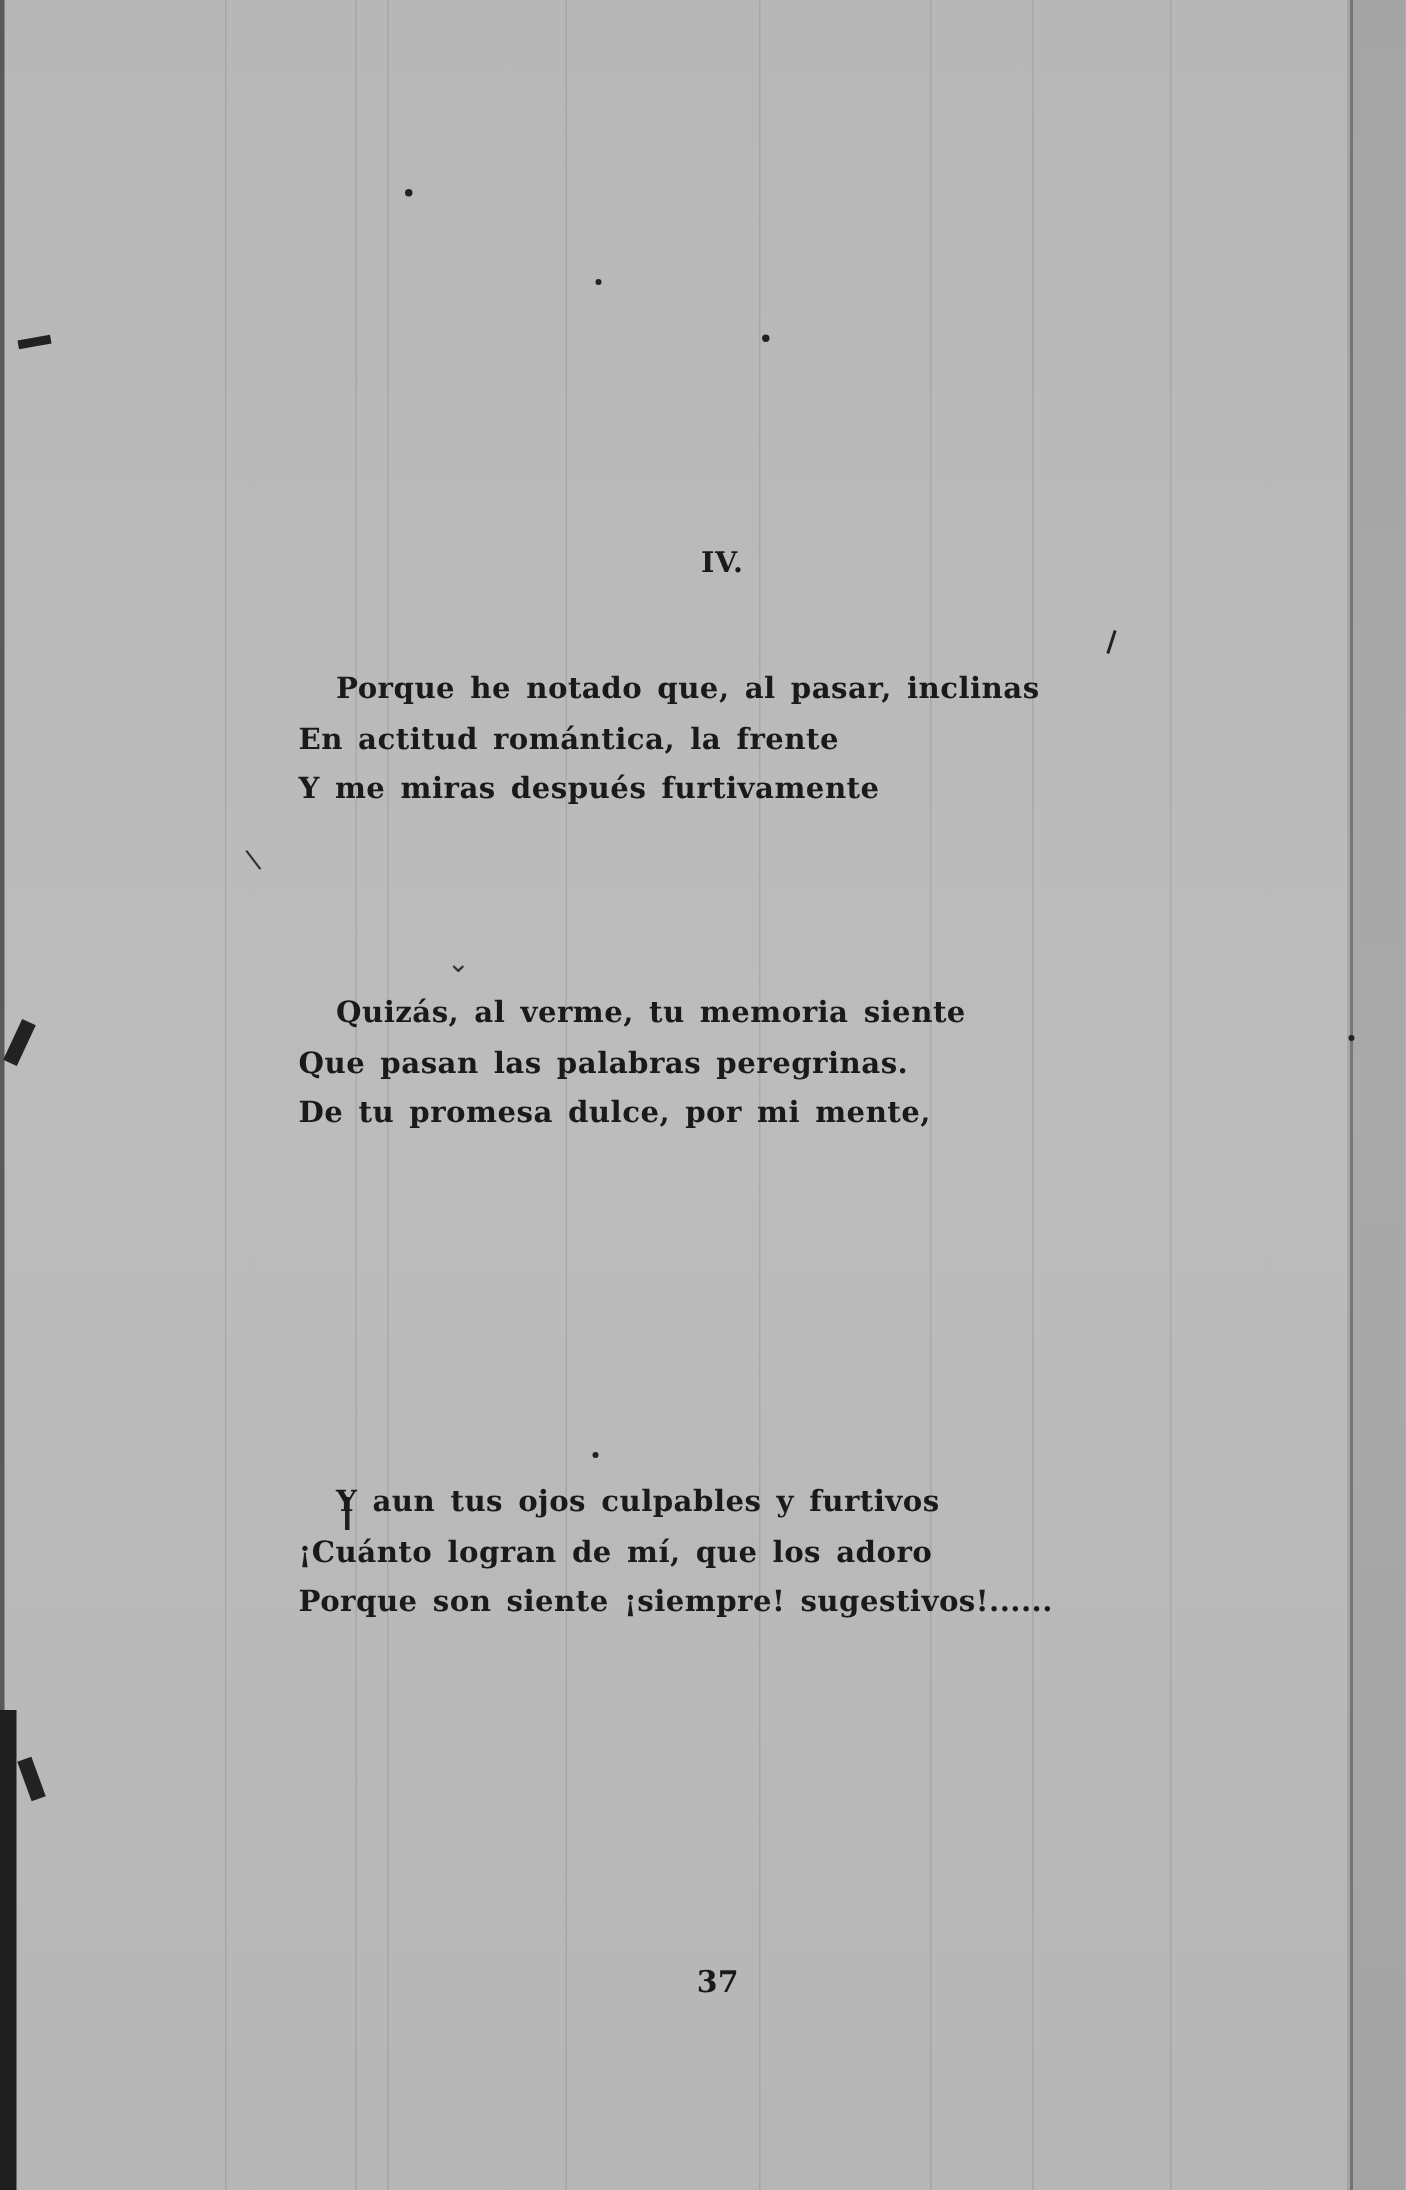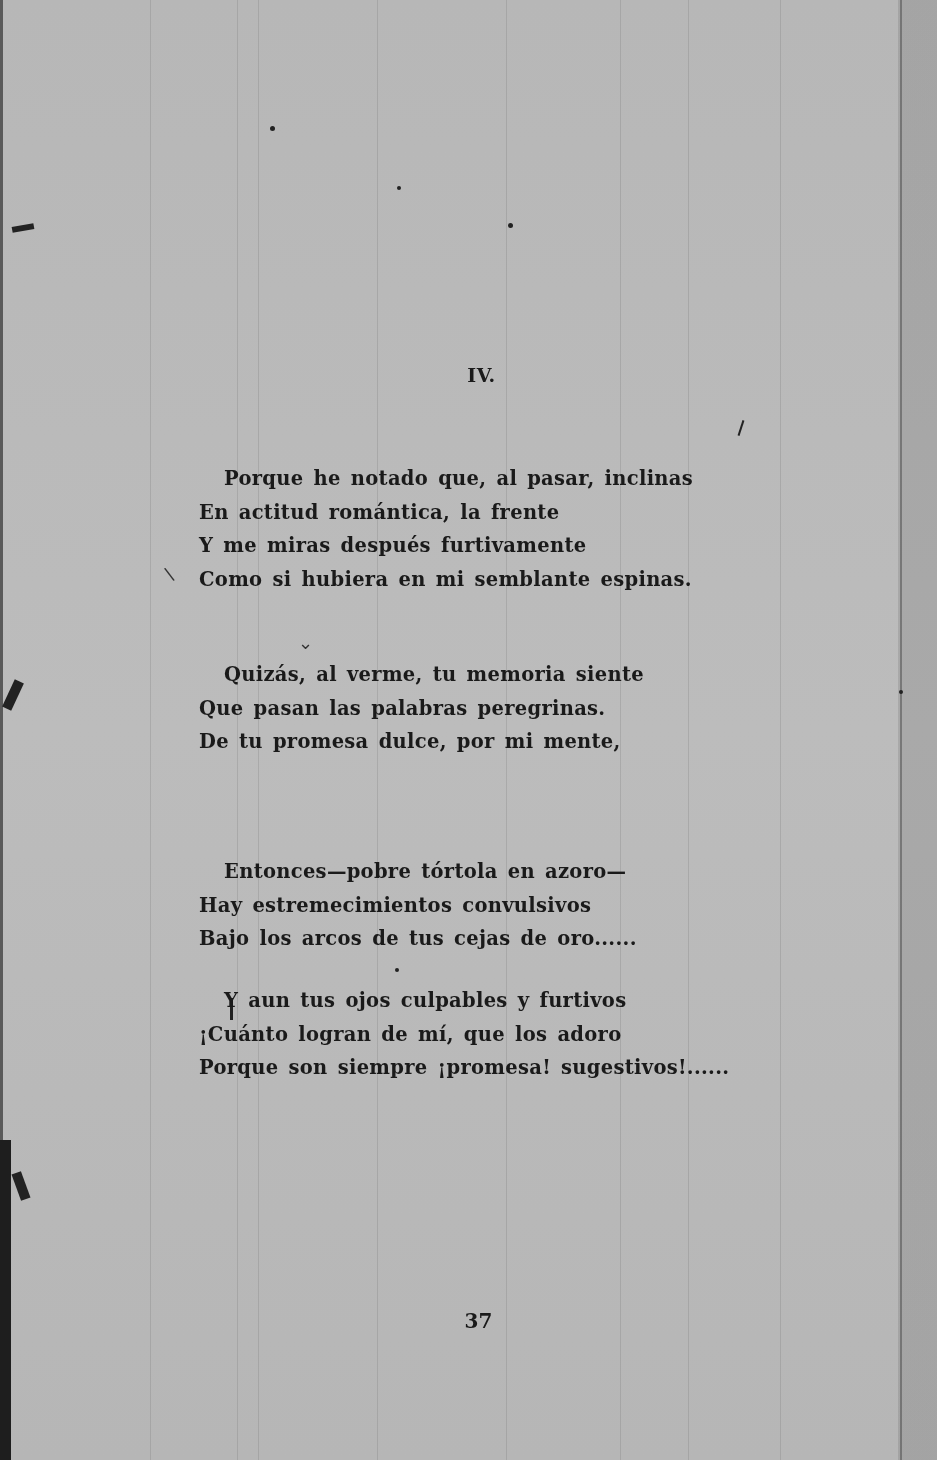--- a/index.html
+++ b/index.html
@@ -118,39 +118,33 @@
   <div class="mark" style="left:740px;top:420px;width:2px;height:16px;transform:rotate(18deg);"></div>
   <div class="mark" style="left:395px;top:968px;width:4px;height:4px;border-radius:50%;"></div>
   <div class="mark" style="left:230px;top:998px;width:3px;height:22px;"></div>
   <div class="mark" style="left:899px;top:690px;width:4px;height:4px;border-radius:50%;"></div>
 
   <span class="check-mark" style="left:166px;top:563px;transform:rotate(-20deg);">\</span>
   <span class="check-mark" style="left:298px;top:632px;">⌄</span>
 
   <div class="heading">IV.</div>
 
-  <div class="stanza" style="top:462px;">
+  <div class="stanza" style="top:442px;">
     <span class="verse-line indent">Porque he notado que, al pasar, inclinas</span>
     <span class="verse-line">En actitud romántica, la frente</span>
     <span class="verse-line">Y me miras después furtivamente</span>
-    <span class="verse-line">Como si hubiera en mi semblante espinas.</span>
   </div>
 
   <div class="stanza" style="top:658px;">
     <span class="verse-line indent">Quizás, al verme, tu memoria siente</span>
     <span class="verse-line">Que pasan las palabras peregrinas.</span>
     <span class="verse-line">De tu promesa dulce, por mi mente,</span>
   </div>
 
-  <div class="stanza" style="top:855px;">
-    <span class="verse-line indent">Entonces—pobre tórtola en azoro—</span>
-    <span class="verse-line">Hay estremecimientos convulsivos</span>
-    <span class="verse-line">Bajo los arcos de tus cejas de oro......</span>
-  </div>
 
   <div class="stanza" style="top:984px;">
     <span class="verse-line indent">Y aun tus ojos culpables y furtivos</span>
     <span class="verse-line">¡Cuánto logran de mí, que los adoro</span>
-    <span class="verse-line">Porque son siempre ¡promesa! sugestivos!......</span>
+    <span class="verse-line">Porque son siente ¡siempre! sugestivos!......</span>
   </div>
 
   <div class="page-number">37</div>
 </div>
 
 </body></html>

